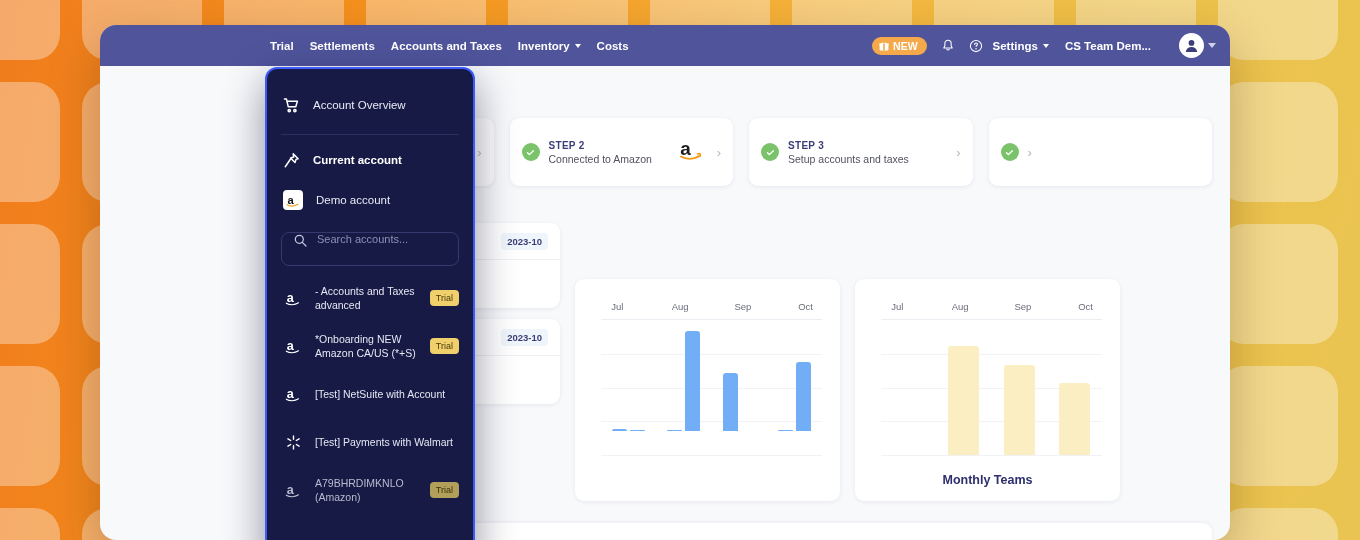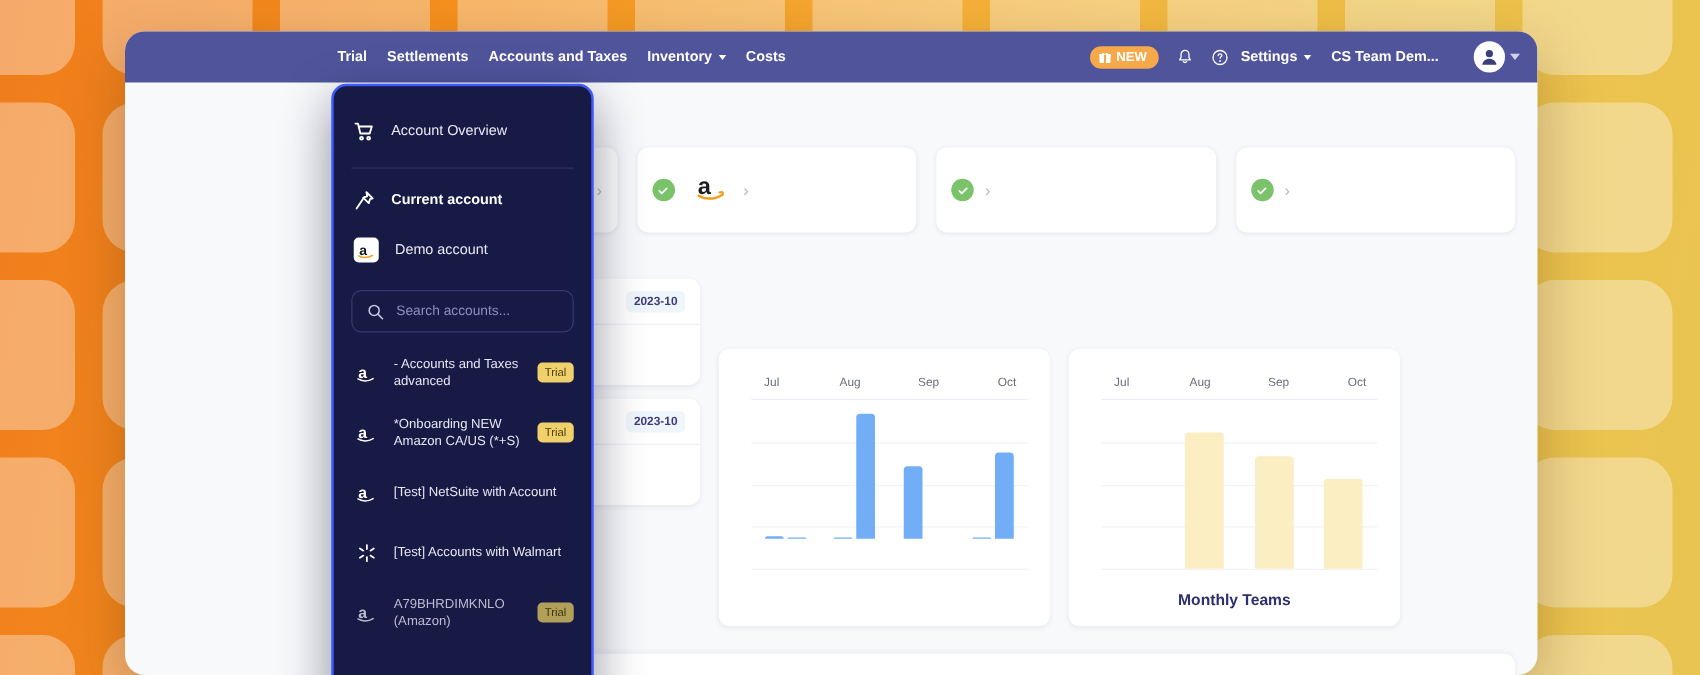--- a/index.html
+++ b/index.html
@@ -176,21 +176,21 @@
   }
   .dd-label { font-size:11.5px; color:#e9eaf4; }
   .dd-label.bold { font-weight:bold; color:#fff; }
   #dd-divider { height:1px; background:#2b3060; margin:9px 14px 5px; }
   .amz-box {
     width:20px;height:20px;border-radius:4px;background:#fff;
     display:flex;align-items:center;justify-content:center;flex:none;
   }
   #dd-search {
     margin:12px 14px 4px; height:34px; border:1px solid #343a6e;
-    border-radius:8px; display:flex; align-items:center; gap:9px; padding:12px 11px;
+    border-radius:8px; display:flex; gap:9px; padding:0 11px;
     cursor:text;
   }
   #dd-search-text { font-size:11px; color:#8b90b5; }
   #dd-list { margin-top:8px; }
   .acct-item {
     display:flex; align-items:center; gap:12px;
     padding:7px 14px 7px 16px; cursor:pointer; min-height:48px;
   }
   .acct-icon { width:20px; flex:none; display:flex; justify-content:center; }
   .acct-name { flex:1; font-size:10.5px; color:#e6e7f2; line-height:14px; }
@@ -348,35 +348,43 @@
       </div>
       <div class="chev">›</div>
     </div>
 
     <div class="step-card">
       <div class="check">
         <svg width="11" height="11" viewBox="0 0 16 16">
             <path d="M3.6 8.3l2.8 2.8 5.8-5.8" fill="none" stroke="#fff" stroke-width="2" stroke-linecap="round" stroke-linejoin="round"></path>
           </svg>
       </div>
+      <div class="step-text">
+        <div class="step-label">STEP 2</div>
+        <div class="step-sub">Connected to Amazon</div>
+      </div>
       <div class="step-logo">
         <svg width="32" height="26" viewBox="0 0 44 34">
           <text x="3" y="24" font-family="'Liberation Sans',sans-serif" font-size="26" font-weight="bold" fill="#1d1d1f">a</text>
           <path d="M4 26c6 4 17 4.6 25-.6" fill="none" stroke="#f59c1a" stroke-width="2.6" stroke-linecap="round"></path>
           <path d="M27 22.5c3.6-1.2 4.4.4 3.2 3" fill="none" stroke="#f59c1a" stroke-width="2.4" stroke-linecap="round"></path>
         </svg>
       </div>
       <div class="chev">›</div>
     </div>
 
     <div class="step-card">
       <div class="check">
         <svg width="11" height="11" viewBox="0 0 16 16">
             <path d="M3.6 8.3l2.8 2.8 5.8-5.8" fill="none" stroke="#fff" stroke-width="2" stroke-linecap="round" stroke-linejoin="round"></path>
           </svg>
+      </div>
+      <div class="step-text">
+        <div class="step-label">STEP 3</div>
+        <div class="step-sub">Setup accounts and taxes</div>
       </div>
       <div class="chev">›</div>
     </div>
 
     <div class="step-card">
       <div class="check">
         <svg width="11" height="11" viewBox="0 0 16 16">
             <path d="M3.6 8.3l2.8 2.8 5.8-5.8" fill="none" stroke="#fff" stroke-width="2" stroke-linecap="round" stroke-linejoin="round"></path>
           </svg>
       </div>
@@ -552,21 +560,21 @@
             <g stroke="#fff" stroke-width="1.5" stroke-linecap="round">
               <path d="M9 2.2v3.4"></path>
                 <path d="M9 12.4v3.4"></path>
               <path d="M3.1 5.1 6 6.9"></path>
                 <path d="M12 11.1l2.9 1.8"></path>
               <path d="M3.1 12.9 6 11.1"></path>
                 <path d="M12 6.9l2.9-1.8"></path>
             </g>
           </svg>
         </div>
-        <span class="acct-name">[Test] Accounts with Walmart</span>
+        <span class="acct-name">[Test] Payments with Walmart</span>
       </div>
 
       <div class="acct-item">
         <div class="acct-icon">
           <svg width="18" height="17" viewBox="0 0 20 18">
             <text x="3" y="13" font-family="'Liberation Sans',sans-serif" font-size="14" font-weight="bold" fill="#b9bcd0">a</text>
             <path d="M2.6 14.2c3.2 2.2 9.2 2.5 13.5-.4" fill="none" stroke="#b9bcd0" stroke-width="1.3" stroke-linecap="round"></path>
           </svg>
         </div>
         <span class="acct-name" style="color:#b9bcd0">A79BHRDIMKNLO (Amazon)</span>

